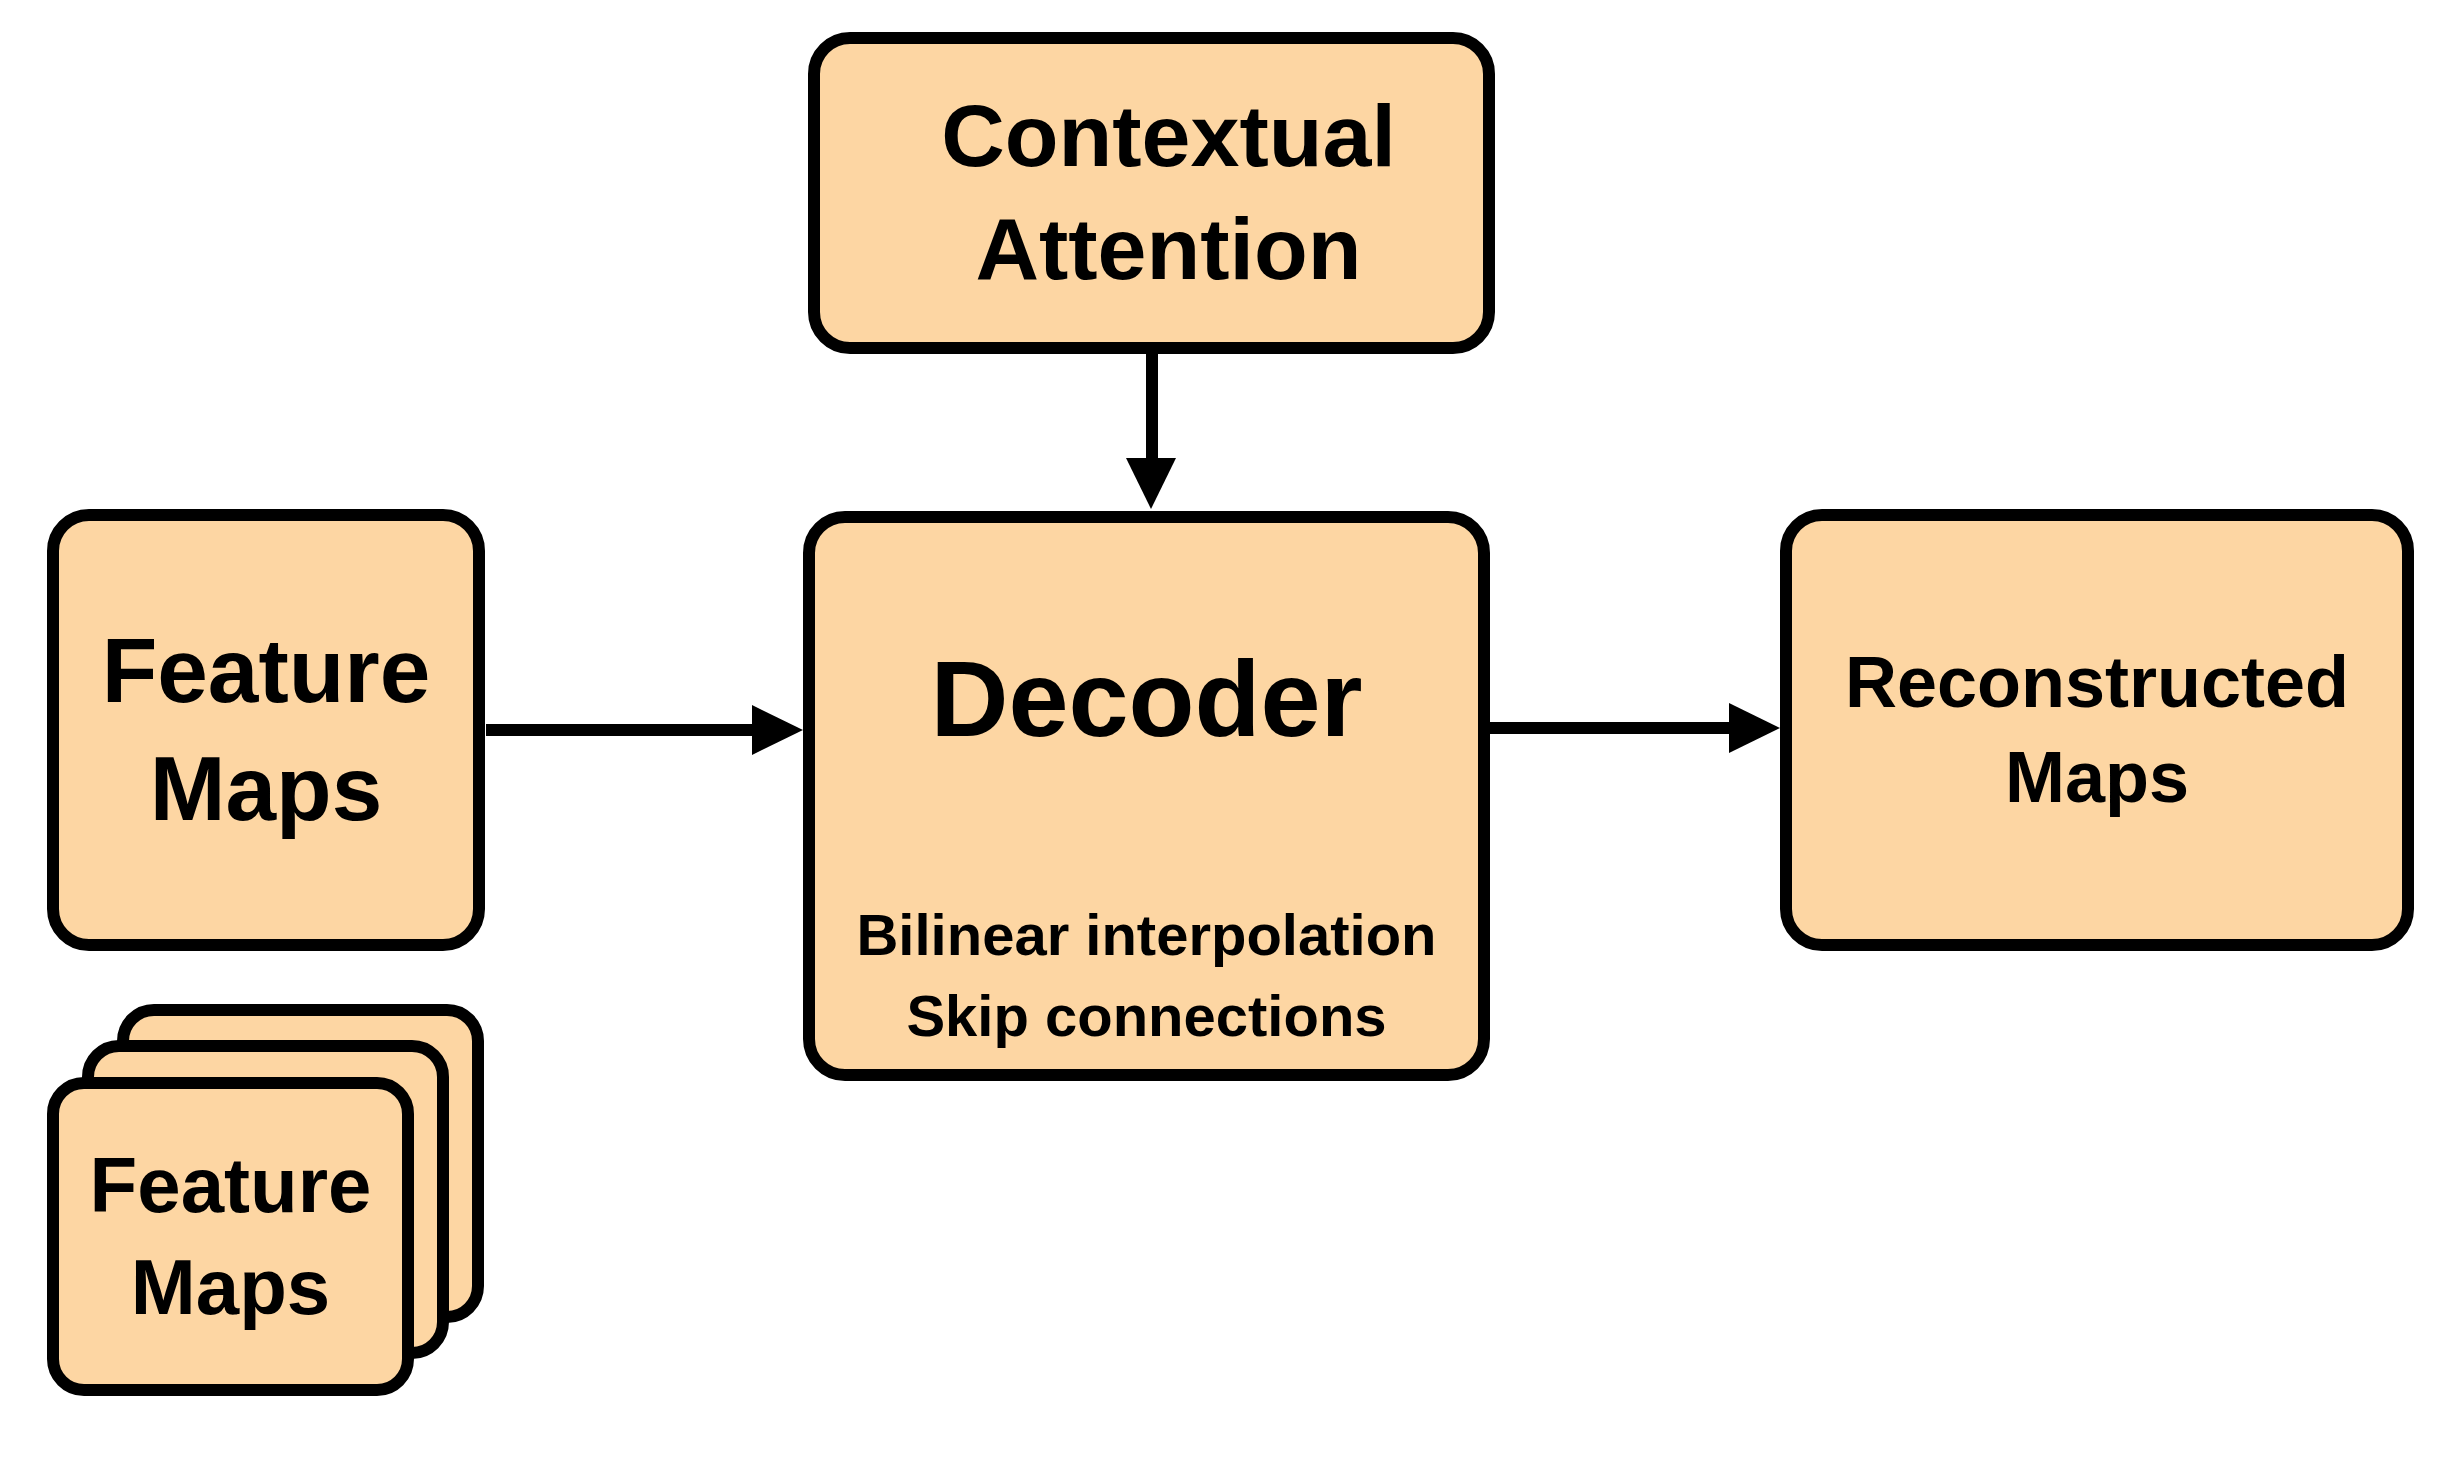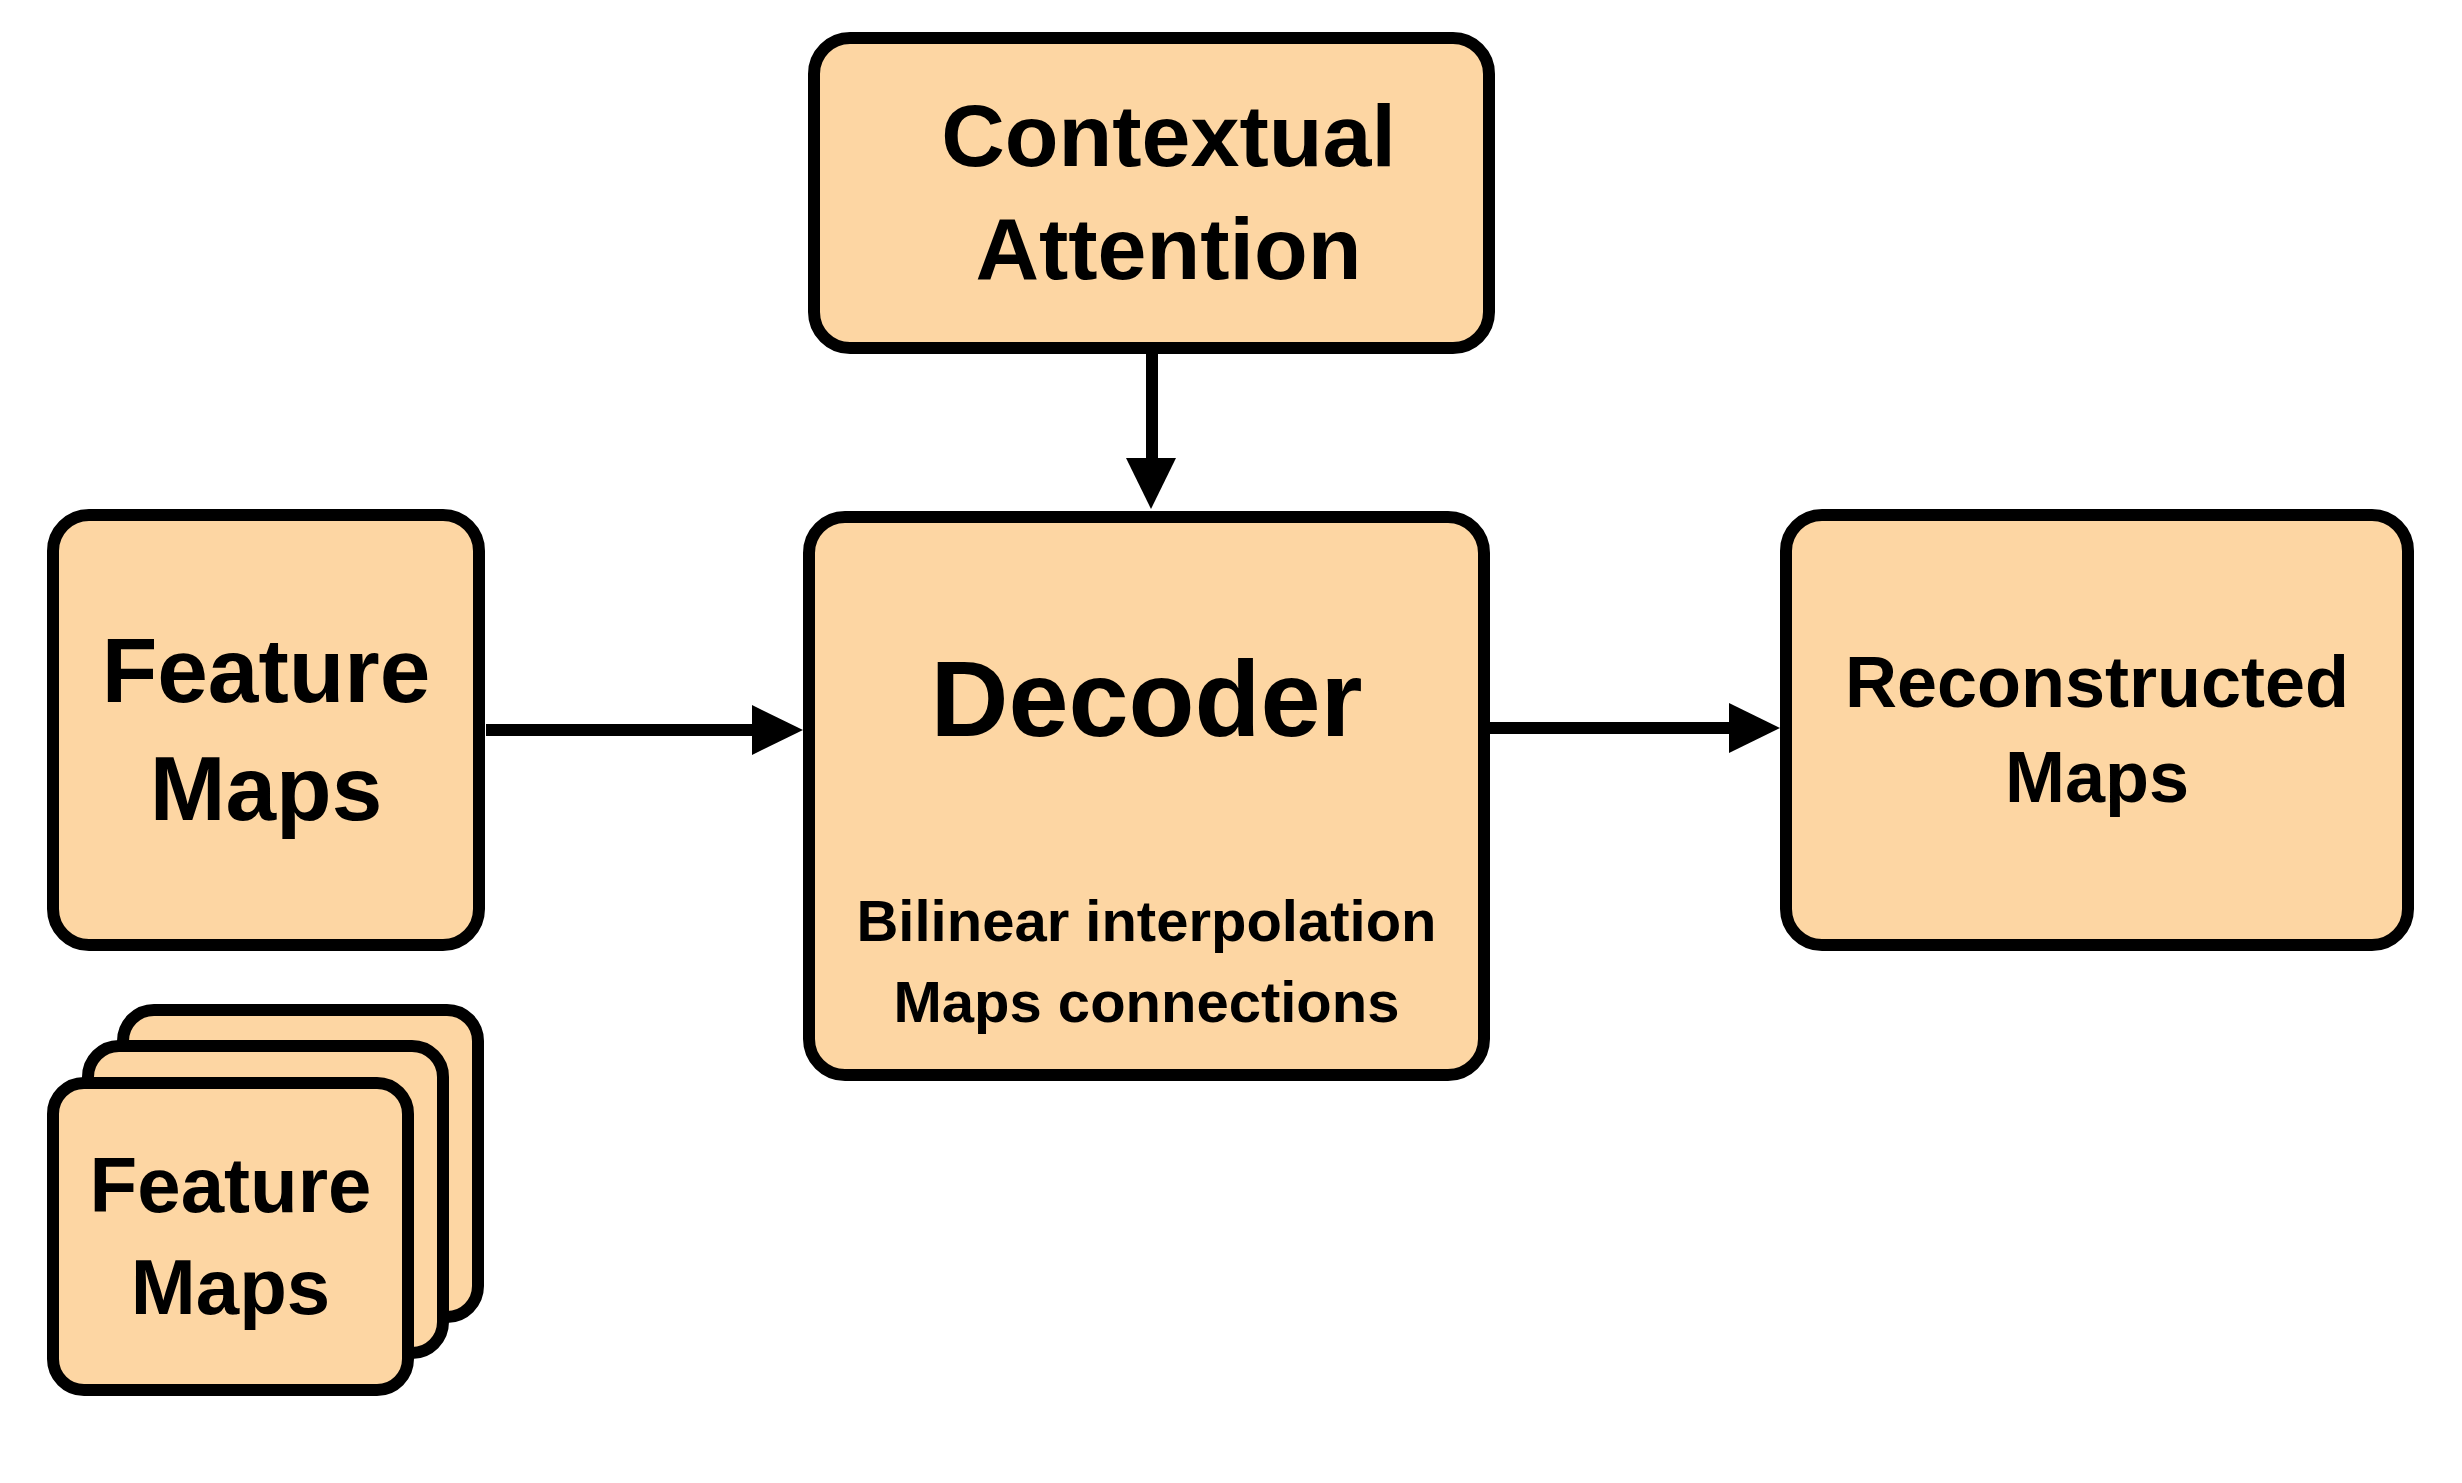--- a/index.html
+++ b/index.html
@@ -42,21 +42,21 @@
   
   .box.contextual{
     left:808px; top:32px; width:687px; height:322px;padding-left:34px;
   }
   .box.contextual .label-2line{font-size:88px; line-height:1.28;}
   
   .box.decoder{
     left:803px; top:511px; width:687px; height:570px;
     justify-content:flex-start;
     padding-top:119px;
-    padding-bottom:27px;
+    padding-bottom:13px;
   }
   .decoder-title{
     font-weight:bold;
     font-size:108px;
     line-height:1.05;
   }
   .decoder-subtitle{
     margin-top:auto;
     font-weight:bold;
     font-size:58px;
@@ -123,21 +123,21 @@
     </div>
   </div>
 
   <div class="arrow-line" style="left:486px; top:724px; width:272px; height:12px;"></div>
   <div class="arrow-head right" style="left:752px; top:705px;"></div>
 
   <div class="box decoder">
     <div class="decoder-title">Decoder</div>
     <div class="decoder-subtitle">
       <div>Bilinear interpolation</div>
-      <div>Maps connections</div>
+      <div>Skip connections</div>
     </div>
   </div>
 
   <div class="arrow-line" style="left:1490px; top:722px; width:239px; height:12px;"></div>
   <div class="arrow-head right" style="left:1729px; top:703px;"></div>
 
   <div class="box reconstructed">
     <div class="label-2line">
       <div>Reconstructed</div>
       <div>Maps</div>

